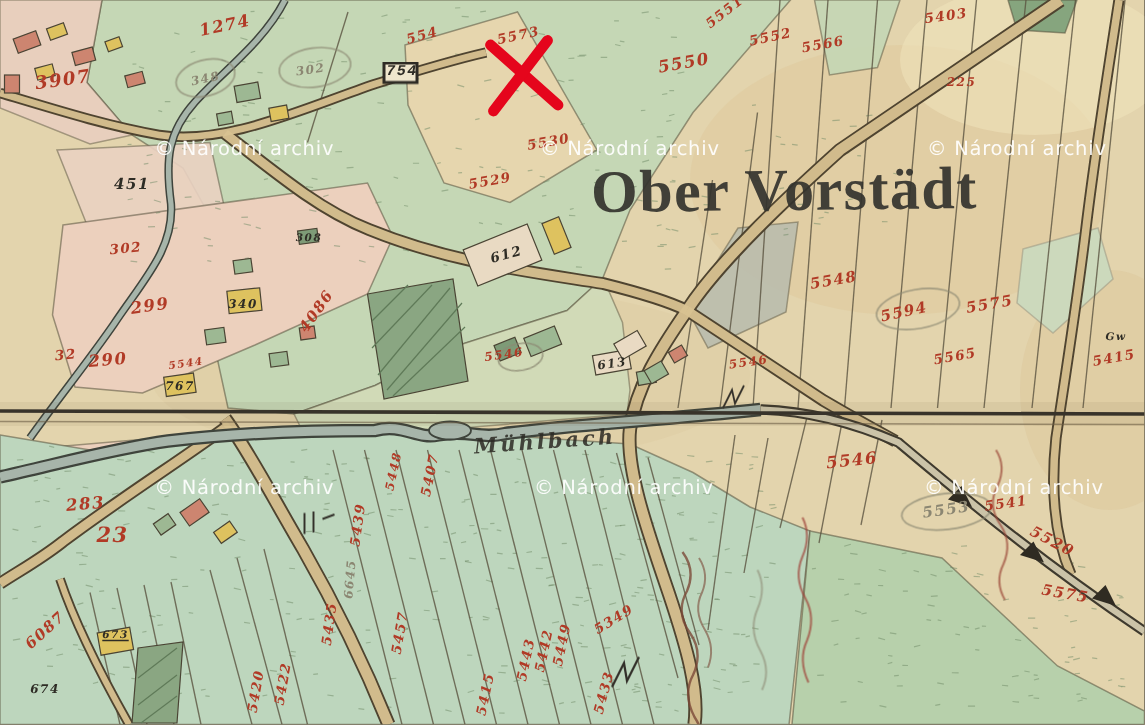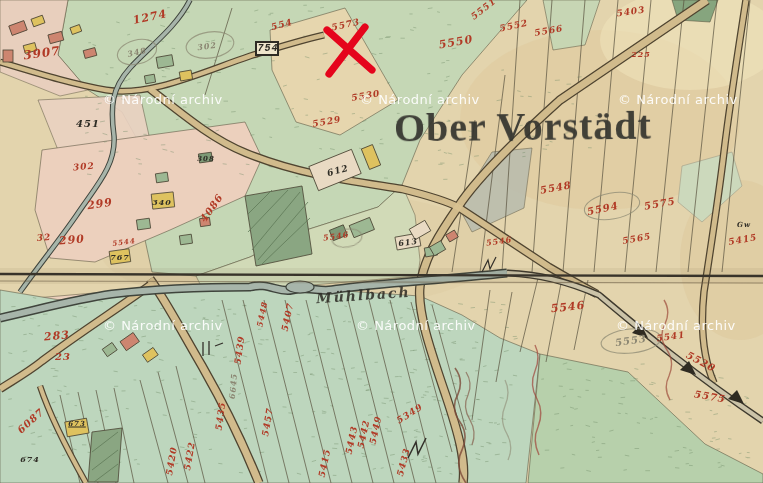--- a/index.html
+++ b/index.html
@@ -813,21 +813,21 @@
       <span class="plabel p" style="left: 207px; top: 46px; font-size: 8px; transform: translate(-50%, -50%) rotate(-8deg);">302</span>
       <span class="plabel p" style="left: 137px; top: 52px; font-size: 8px; transform: translate(-50%, -50%) rotate(-12deg);">348</span>
       <span class="plabel k" style="left: 268px; top: 49px; font-size: 10px; transform: translate(-50%, -50%) rotate(0deg); font-family: Liberation Mono, monospace;">754</span>
       <span class="plabel k" style="left: 88px; top: 124px; font-size: 10px; transform: translate(-50%, -50%) rotate(0deg);">451</span>
       <span class="plabel r" style="left: 84px; top: 167px; font-size: 9px; transform: translate(-50%, -50%) rotate(-5deg);">302</span>
       <span class="plabel r" style="left: 100px; top: 204px; font-size: 11px; transform: translate(-50%, -50%) rotate(-8deg);">299</span>
       <span class="plabel r" style="left: 44px; top: 238px; font-size: 9px; transform: translate(-50%, -50%) rotate(-5deg);">32</span>
       <span class="plabel r" style="left: 72px; top: 240px; font-size: 11px; transform: translate(-50%, -50%) rotate(-5deg);">290</span>
       <span class="plabel r" style="left: 124px; top: 242px; font-size: 7px; transform: translate(-50%, -50%) rotate(-8deg);">5544</span>
       <span class="plabel r" style="left: 57px; top: 336px; font-size: 11px; transform: translate(-50%, -50%) rotate(-5deg);">283</span>
-      <span class="plabel r" style="left: 63px; top: 357px; font-size: 10px; transform: translate(-50%, -50%) rotate(0deg);">23</span>
+      <span class="plabel r" style="left: 75px; top: 357px; font-size: 14px; transform: translate(-50%, -50%) rotate(0deg);">23</span>
       <span class="plabel k" style="left: 162px; top: 202px; font-size: 8px; transform: translate(-50%, -50%) rotate(0deg);">340</span>
       <span class="plabel k" style="left: 120px; top: 257px; font-size: 8px; transform: translate(-50%, -50%) rotate(0deg);">767</span>
       <span class="plabel k" style="left: 206px; top: 158px; font-size: 7px; transform: translate(-50%, -50%) rotate(0deg);">308</span>
       <span class="plabel r" style="left: 212px; top: 208px; font-size: 10px; transform: translate(-50%, -50%) rotate(-55deg);">4086</span>
       <span class="plabel k" style="left: 338px; top: 171px; font-size: 9px; transform: translate(-50%, -50%) rotate(-15deg);">612</span>
       <span class="plabel k" style="left: 408px; top: 242px; font-size: 8px; transform: translate(-50%, -50%) rotate(-8deg);">613</span>
       <span class="plabel r" style="left: 336px; top: 236px; font-size: 8px; transform: translate(-50%, -50%) rotate(-8deg);">5546</span>
       <span class="plabel r" style="left: 366px; top: 96px; font-size: 9px; transform: translate(-50%, -50%) rotate(-10deg);">5530</span>
       <span class="plabel r" style="left: 327px; top: 122px; font-size: 9px; transform: translate(-50%, -50%) rotate(-10deg);">5529</span>
       <span class="plabel r" style="left: 556px; top: 188px; font-size: 10px; transform: translate(-50%, -50%) rotate(-10deg);">5548</span>

